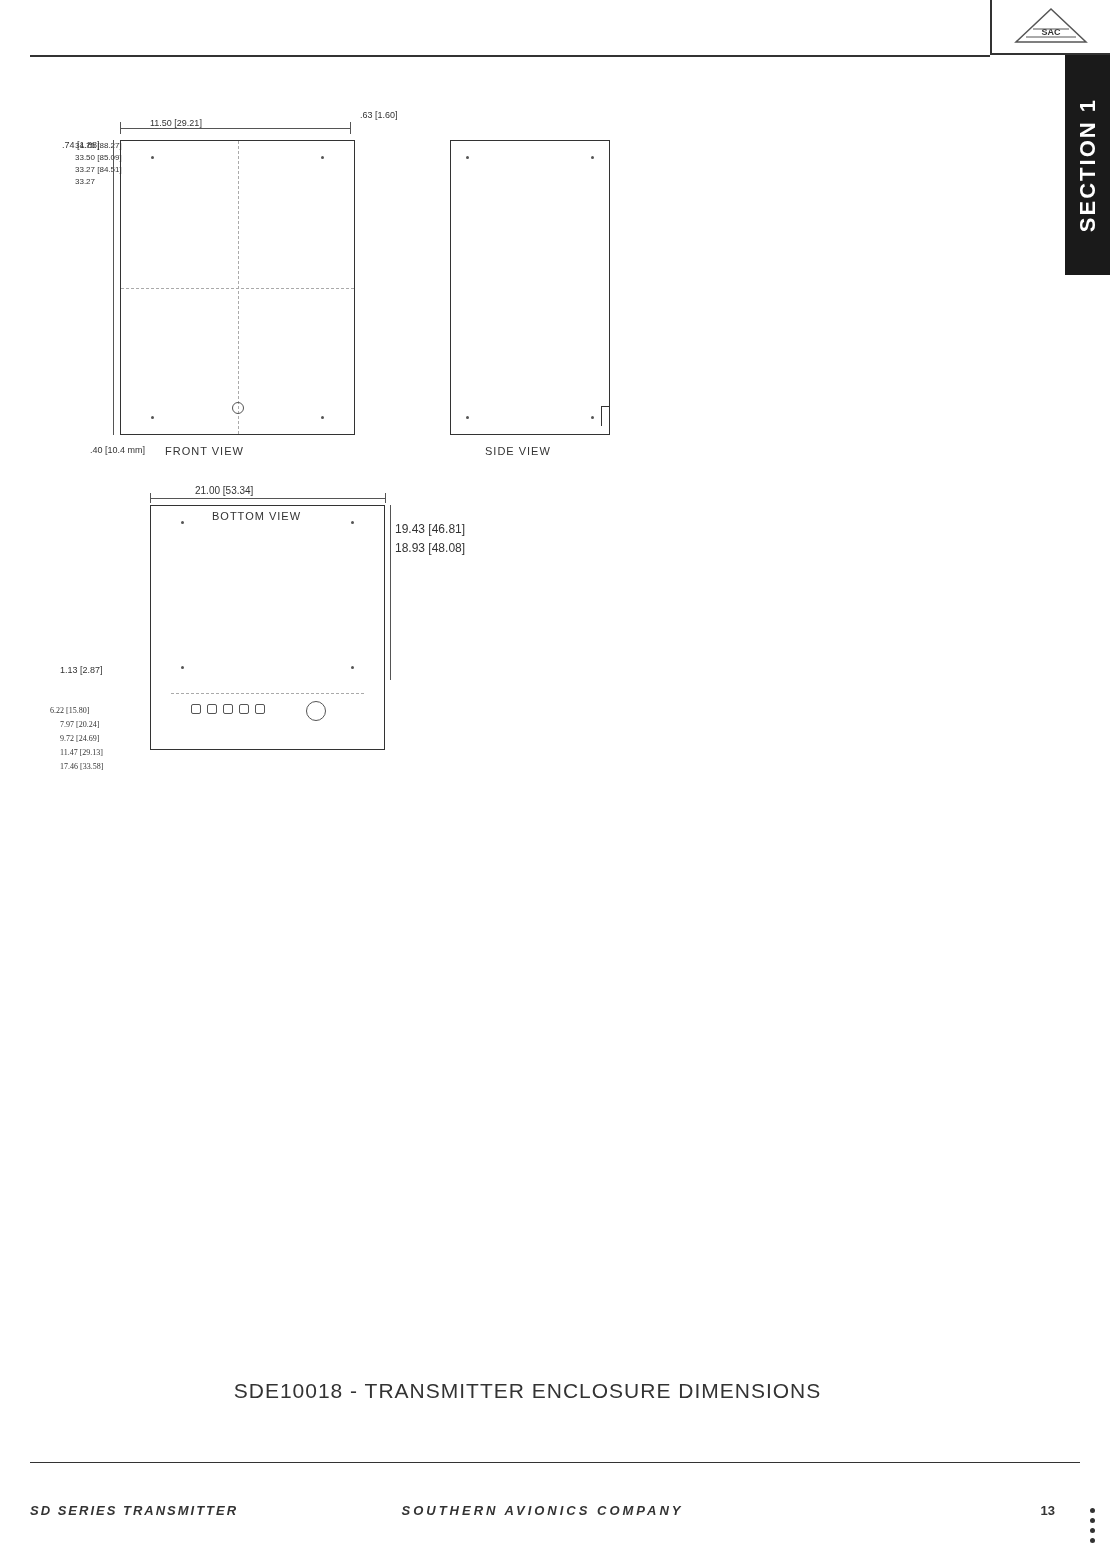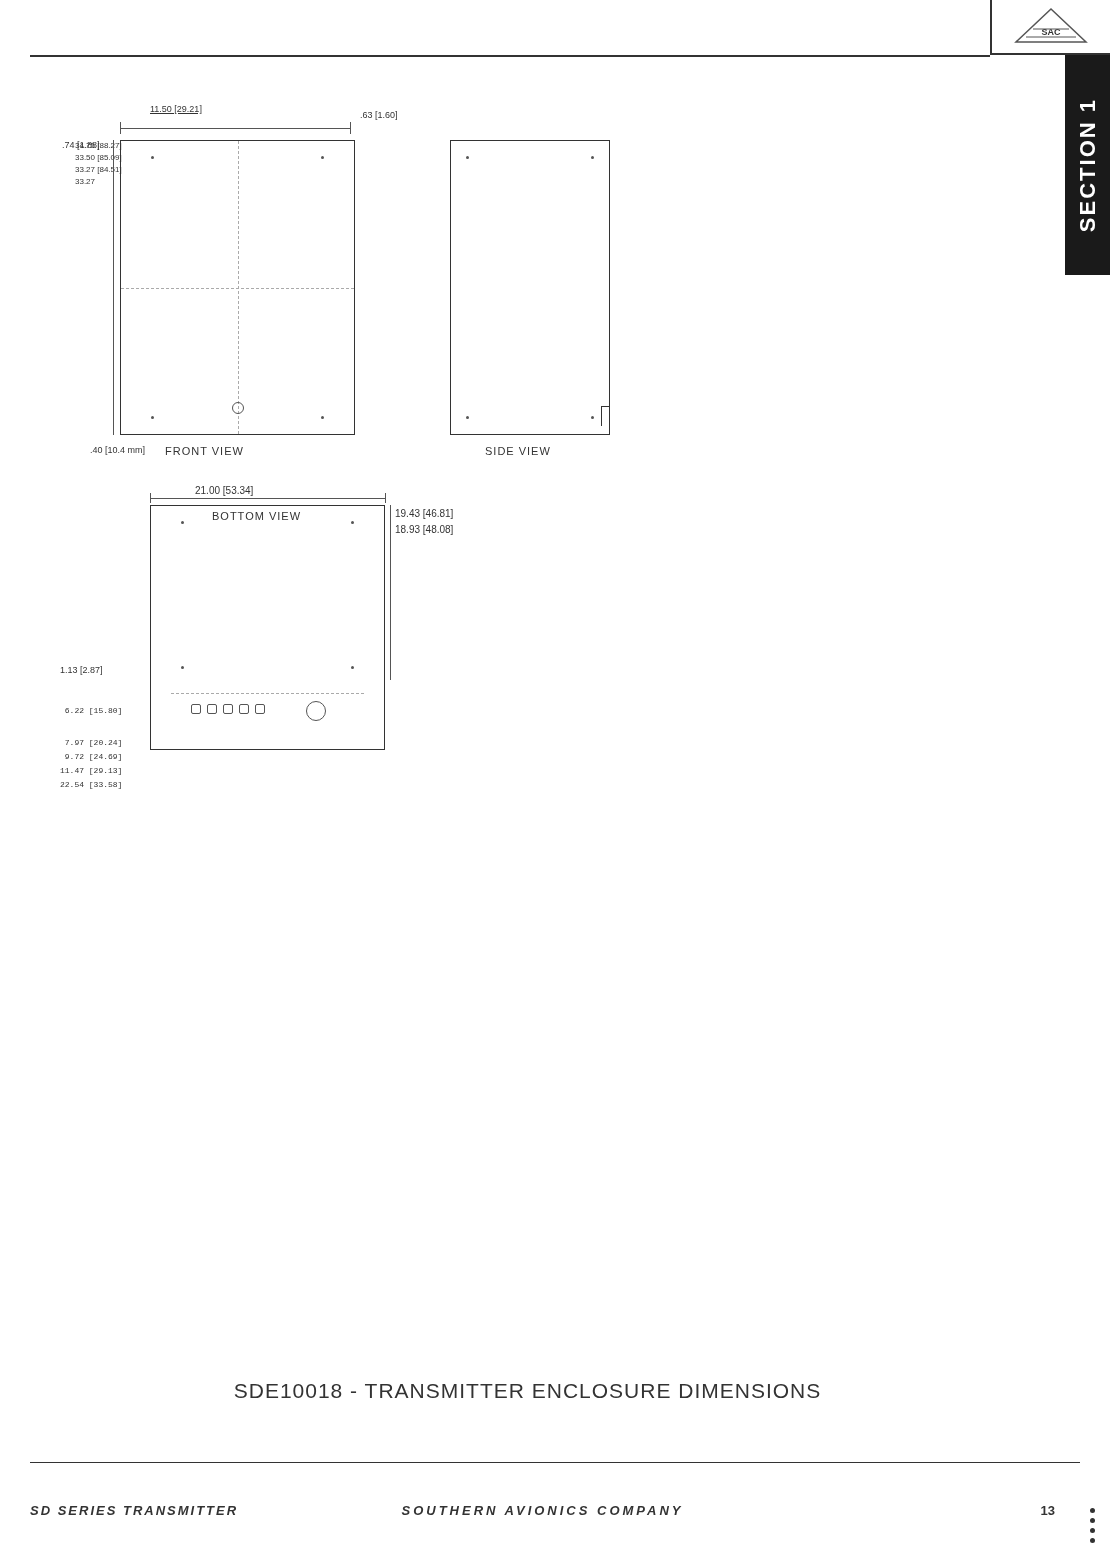--- a/index.html
+++ b/index.html
@@ -101,21 +101,21 @@
 </div>
 
 <div class="top-line"></div>
 
 <div class="section-tab">
   <span class="section-tab-text">SECTION 1</span>
 </div>
 
 <div class="drawing-container">
 
-  <div style="position:absolute; top:14px; left:130px; font-size:9px; color:#333; font-family:Arial;text-decoration:underline;">
+  <div style="position:absolute; top:28px; left:130px; font-size:9px; color:#333; font-family:Arial;">
     <span>11.50 [29.21]</span>
   </div>
 
   <div style="position:absolute; top:38px; left:100px; width:230px; height:1px; background:#555;"></div>
 
   <div style="position:absolute; top:32px; left:100px; width:1px; height:12px; background:#555;"></div>
   <div style="position:absolute; top:32px; left:330px; width:1px; height:12px; background:#555;"></div>
 
   <div style="position:absolute; top:20px; left:340px; font-size:9px; color:#333; font-family:Arial;">
     <span>.63 [1.60]</span>
@@ -190,36 +190,36 @@
       <div style="width:10px;height:10px;border:1px solid #555;border-radius:2px;"></div>
       <div style="width:10px;height:10px;border:1px solid #555;border-radius:2px;"></div>
       <div style="width:10px;height:10px;border:1px solid #555;border-radius:2px;"></div>
       <div style="width:10px;height:10px;border:1px solid #555;border-radius:2px;"></div>
       <div style="width:10px;height:10px;border:1px solid #555;border-radius:2px;"></div>
     </div>
 
     <div style="position:absolute; bottom:28px; left:155px; width:20px; height:20px; border-radius:50%; border:1px solid #555;"></div>
   </div>
 
-  <div style="position:absolute; top:416px; left:375px; font-size:10px; color:#333; font-family:Arial; line-height:1.6;">
+  <div style="position:absolute; top:430px; left:375px; font-size:12px; color:#333; font-family:Arial; line-height:1.6;">
     <div>19.43 [46.81]</div>
     <div>18.93 [48.08]</div>
   </div>
   <div style="position:absolute; top:415px; left:370px; width:1px; height:175px; background:#555;"></div>
 
   <div style="position:absolute; top:575px; left:40px; font-size:9px; color:#333; font-family:Arial;">
     <span>1.13 [2.87]</span>
   </div>
 
-  <div style="position:absolute; top:615px; left:30px; font-size:8px; color:#333; font-family:Liberation Mono, monospace; line-height:1.5;text-align:right;">
+  <div style="position:absolute; top:615px; left:30px; font-size:8px; color:#333; font-family:Liberation Serif, serif; line-height:1.5;">
     <div><span>6.22 [15.80]</span></div>
-    <div style="margin-top:20px; padding-left:10px;"><span>7.97 [20.24]</span></div>
+    <div style="margin-top:2px; padding-left:10px;"><span>7.97 [20.24]</span></div>
     <div style="margin-top:2px; padding-left:10px;"><span>9.72 [24.69]</span></div>
     <div style="margin-top:2px; padding-left:10px;"><span>11.47 [29.13]</span></div>
-    <div style="margin-top:2px; padding-left:10px;"><span>22.54 [33.58]</span></div>
+    <div style="margin-top:2px; padding-left:10px;"><span>17.46 [33.58]</span></div>
   </div>
 
   <div style="position:absolute; top:420px; left:192px; font-size:11px; color:#333; font-family:Arial; letter-spacing:1px;">
     <span>BOTTOM VIEW</span>
   </div>
 
 
 </div>
 
 <div style="position:absolute; bottom:155px; left:0; right:55px; text-align:center; font-size:21px; color:#333; letter-spacing:1px;">SDE10018 - TRANSMITTER ENCLOSURE DIMENSIONS</div>

